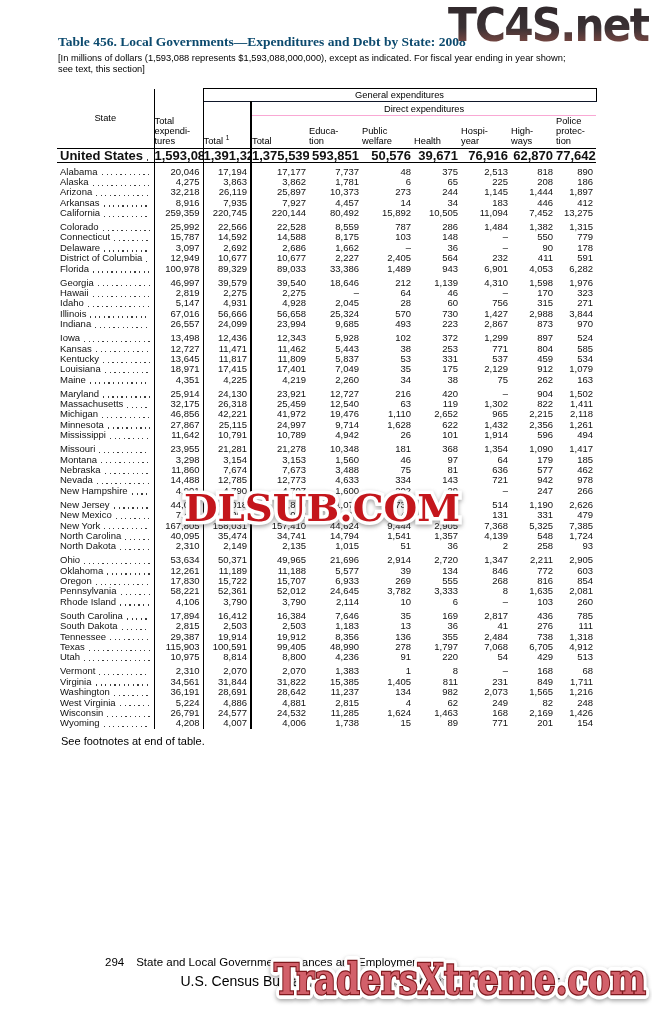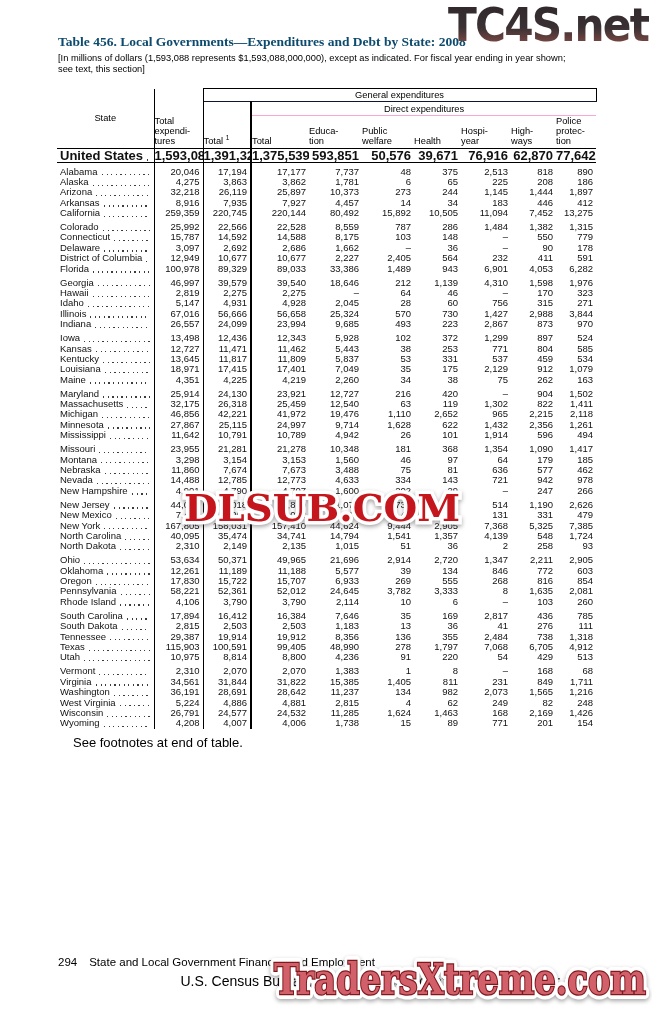--- a/index.html
+++ b/index.html
@@ -28,24 +28,24 @@
   .vl3{border-right:2px solid #000;}
   tbody td{font-size:9.5px;line-height:10.4px;height:10.4px;white-space:nowrap;overflow:hidden;}
   td.num{text-align:right;padding-right:3px;}
   td.st{padding-left:3px;}
   td.st .cellflex{display:flex;align-items:flex-end;}
   .sname{white-space:nowrap;}
   .leader{flex:1;height:1.3px;margin:0 4px 1.5px 4px;align-self:flex-end;
           background:repeating-linear-gradient(90deg,#3c3c3c 0 1.3px,transparent 1.3px 4.6px);}
   tr.usrow td{font-weight:bold;border-bottom:1px solid #000;height:13px;line-height:13px;font-size:13px;}
   tr.gap td{height:3.5px;line-height:3.5px;font-size:1px;}
-  .footnote{margin:6px 0 0 16px;font-size:13px;color:#000;}
+  .footnote{margin:6px 0 0 4px;font-size:11px;color:#000;}
   
   .pagefooter{position:absolute;left:58px;top:956px;font-size:11.5px;color:#000;}
-  .pagefooter .pgnum{margin-right:12px;}
+  .pagefooter .pgnum{margin-right:12px;margin-left:47px;}
   .sourceline{position:absolute;right:56px;top:973px;font-size:14px;color:#000;}
   
   .wm{position:absolute;pointer-events:none;}
   .wm-top{left:446px;top:0px;}
   .wm-mid{left:172px;top:482px;filter:drop-shadow(0 2px 2px rgba(60,60,60,.45));}
   .wm-bot{left:268px;top:948px;filter:drop-shadow(0 2px 2px rgba(60,60,60,.45));}
 </style>
 </head>
 <body>
 

